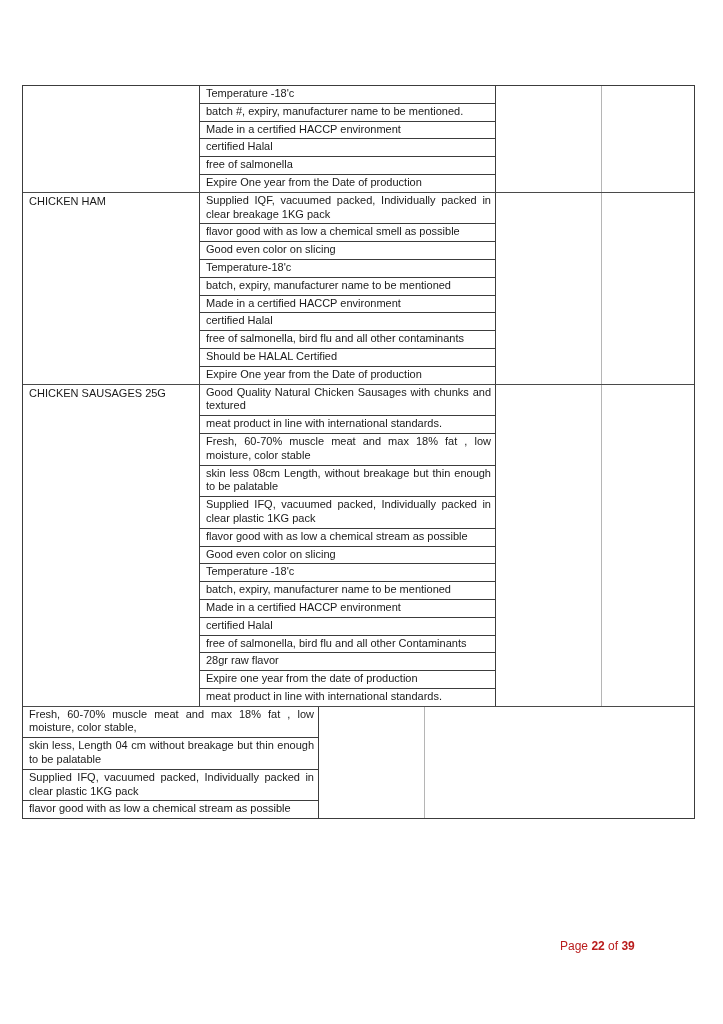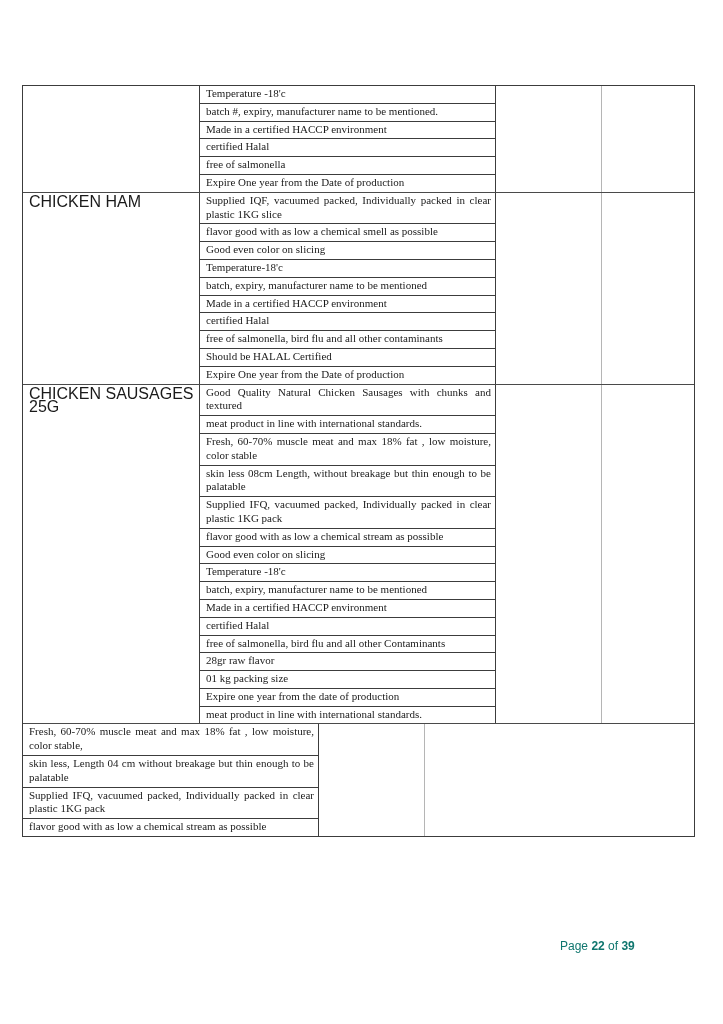--- a/index.html
+++ b/index.html
@@ -33,31 +33,30 @@
     border-top: 1px solid #4a4a4a;
   }
   .cell {
     box-sizing: border-box;
   }
   .product-cell {
     width: 177px;
     flex: 0 0 177px;
     border-right: 1px solid #3c3c3c;
     padding: 2px 5px 2px 6px;
-    font-size: 16px;
+    font-size: 11px;
     line-height: 13.8px;
   }
   .specs-col {
     width: 296px;
     flex: 0 0 296px;
     box-sizing: border-box;
     border-right: 1px solid #3c3c3c;
     display: flex;
     flex-direction: column;
-    font-family: Liberation Serif, serif;
   }
   .spec-cell {
     padding: 1px 4px 2px 6px;
     font-size: 11px;
     line-height: 13.8px;
     text-align: justify;
     border-bottom: 1px solid #3c3c3c;
   }
   .spec-cell:last-child {
     border-bottom: 0;
@@ -70,21 +69,21 @@
   }
   .empty-col-2 {
     flex: 1 1 auto;
   }
   .footer {
     position: absolute;
     top: 939px;
     left: 560px;
     font-size: 12px;
     line-height: 15px;
-    color: #0f766e;
+    color: #b91c1c;
     white-space: nowrap;
   }
   .footer b {
     font-weight: bold;
   }
 </style>
 </head>
 <body>
 
 <div class="page">
@@ -99,21 +98,21 @@
           <div class="spec-cell">certified Halal</div>
           <div class="spec-cell">free of salmonella</div>
           <div class="spec-cell">Expire One year from the Date of production</div>
         </div>
         <div class="cell empty-col-1"></div>
         <div class="cell empty-col-2"></div>
       </div>
       <div class="section">
         <div class="cell product-cell">CHICKEN HAM</div>
         <div class="specs-col">
-          <div class="spec-cell">Supplied IQF, vacuumed packed, Individually packed in clear plastic 1KG slice</div>
+          <div class="spec-cell">Supplied IQF, vacuumed packed, Individually packed in clear breakage 1KG pack</div>
           <div class="spec-cell">flavor good with as low a chemical smell as possible</div>
           <div class="spec-cell">Good even color on slicing</div>
           <div class="spec-cell">Temperature-18'c</div>
           <div class="spec-cell">batch, expiry, manufacturer name to be mentioned</div>
           <div class="spec-cell">Made in a certified HACCP environment</div>
           <div class="spec-cell">certified Halal</div>
           <div class="spec-cell">free of salmonella, bird flu and all other contaminants</div>
           <div class="spec-cell">Should be HALAL Certified</div>
           <div class="spec-cell">Expire One year from the Date of production</div>
         </div>
@@ -129,21 +128,20 @@
           <div class="spec-cell">skin less 08cm Length, without breakage but thin enough to be palatable</div>
           <div class="spec-cell">Supplied IFQ, vacuumed packed, Individually packed in clear plastic 1KG pack</div>
           <div class="spec-cell">flavor good with as low a chemical stream as possible</div>
           <div class="spec-cell">Good even color on slicing</div>
           <div class="spec-cell">Temperature -18'c</div>
           <div class="spec-cell">batch, expiry, manufacturer name to be mentioned</div>
           <div class="spec-cell">Made in a certified HACCP environment</div>
           <div class="spec-cell">certified Halal</div>
           <div class="spec-cell">free of salmonella, bird flu and all other Contaminants</div>
           <div class="spec-cell">28gr raw flavor</div>
-          <div class="spec-cell">01 kg packing size</div>
           <div class="spec-cell">Expire one year from the date of production</div>
           <div class="spec-cell">meat product in line with international standards.</div>
         </div>
         <div class="cell empty-col-1"></div>
         <div class="cell empty-col-2"></div>
       </div>
       <div class="section">
         <div class="specs-col">
           <div class="spec-cell">Fresh, 60-70% muscle meat and max 18% fat , low moisture, color stable,</div>
           <div class="spec-cell">skin less, Length 04 cm without breakage but thin enough to be palatable</div>

